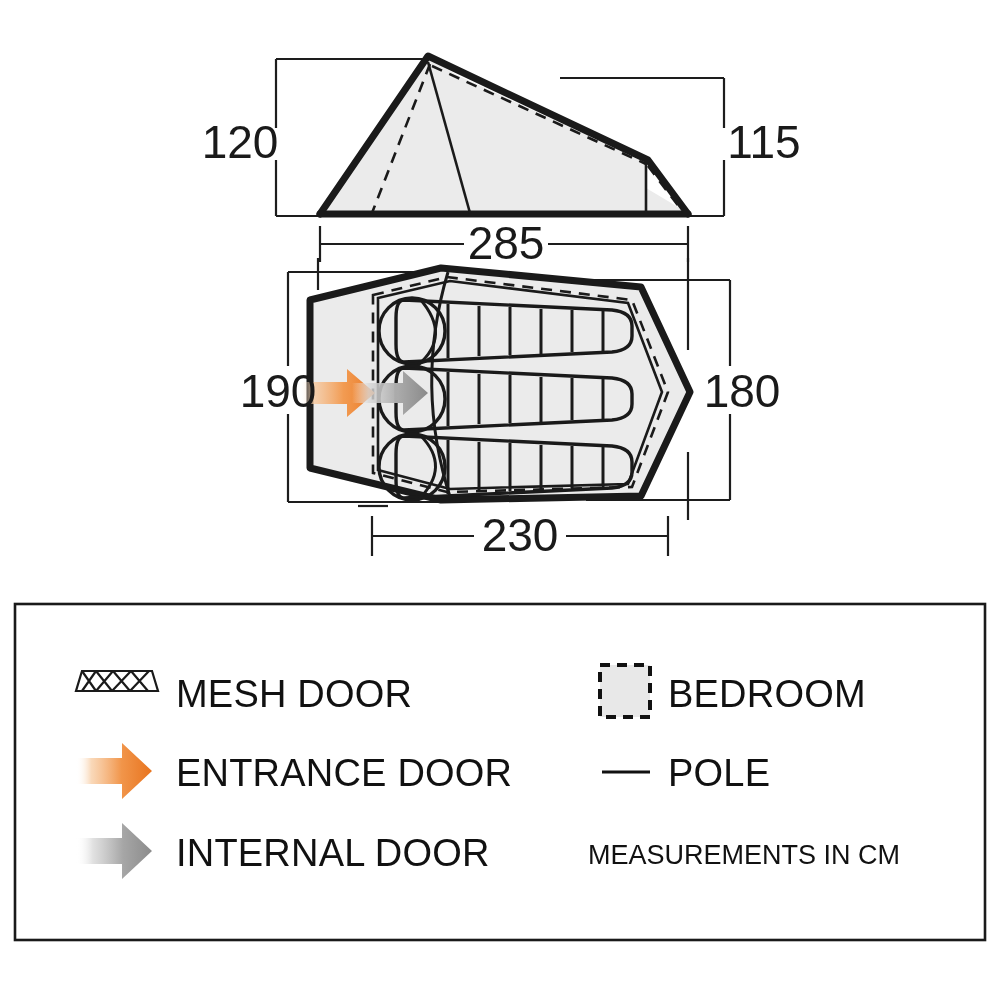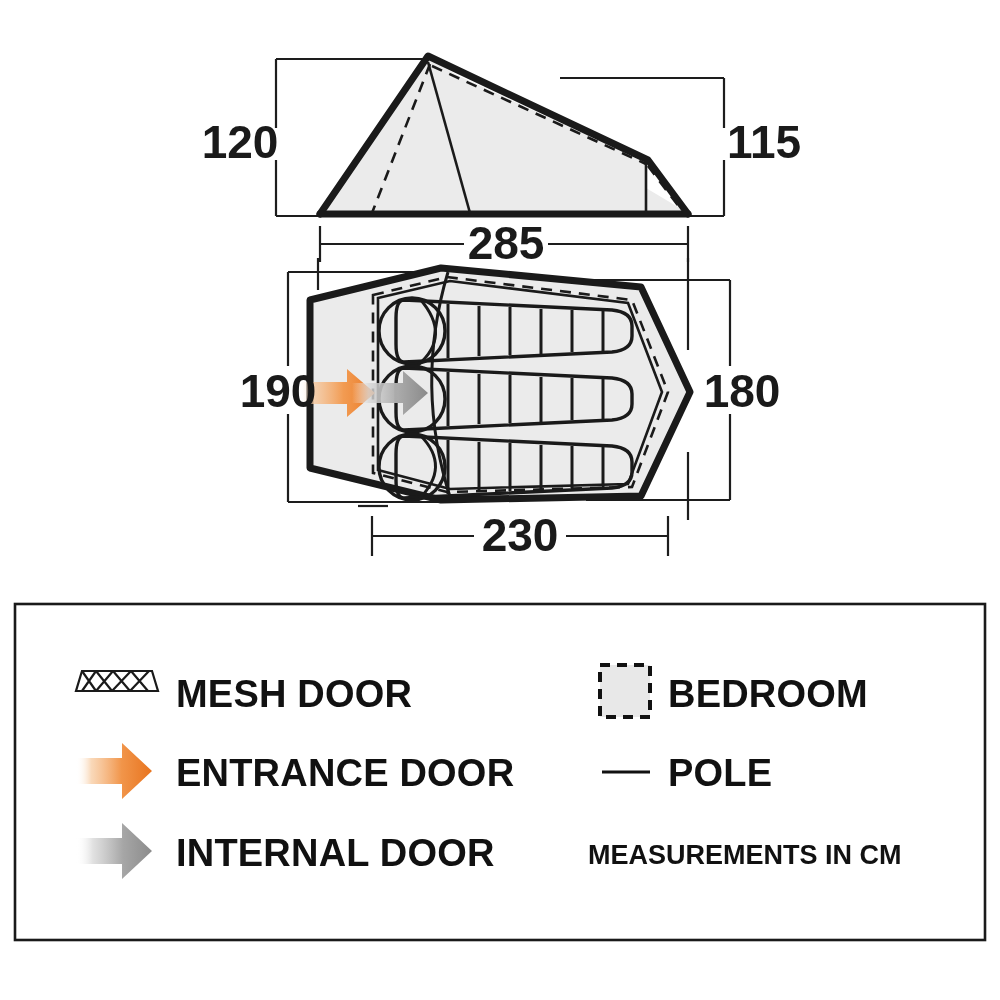--- a/index.html
+++ b/index.html
@@ -11,21 +11,20 @@
     width: 1000px;
     height: 1000px;
     font-family: "Liberation Sans", sans-serif;
     overflow: hidden;
     position: relative;
   }
   #root {
     position: relative;
     width: 1000px;
     height: 781px;
-    font-weight: bold;
   }
   svg.layer {
     position: absolute;
     top: 0;
     left: 0;
     width: 1000px;
     height: 1000px;
   }
   .dimtext {
     font-family: "Liberation Sans", sans-serif;

